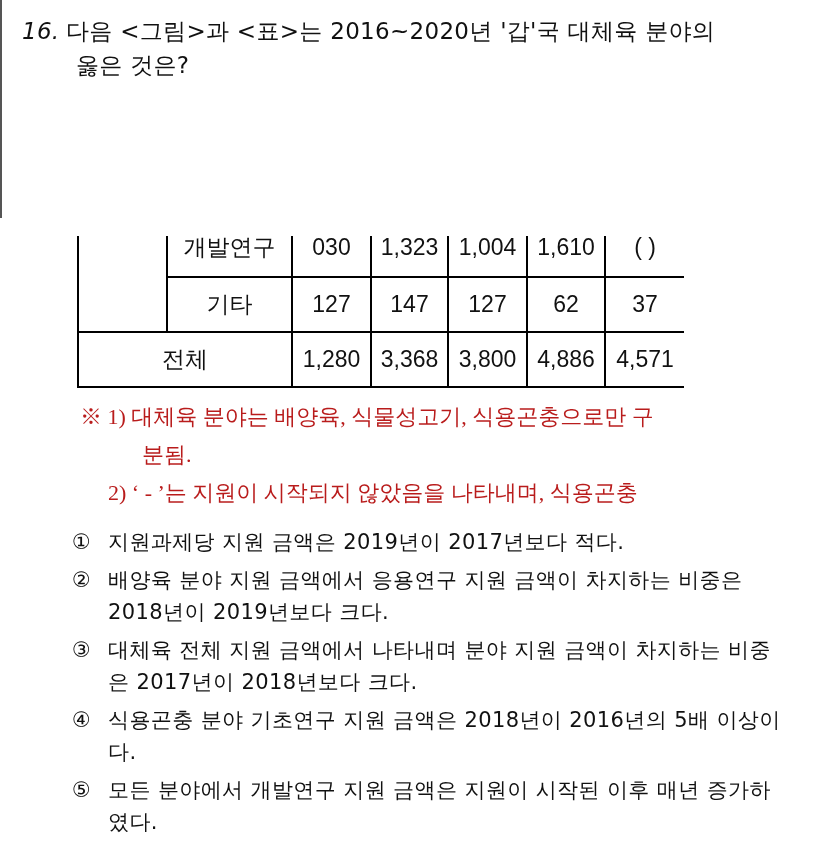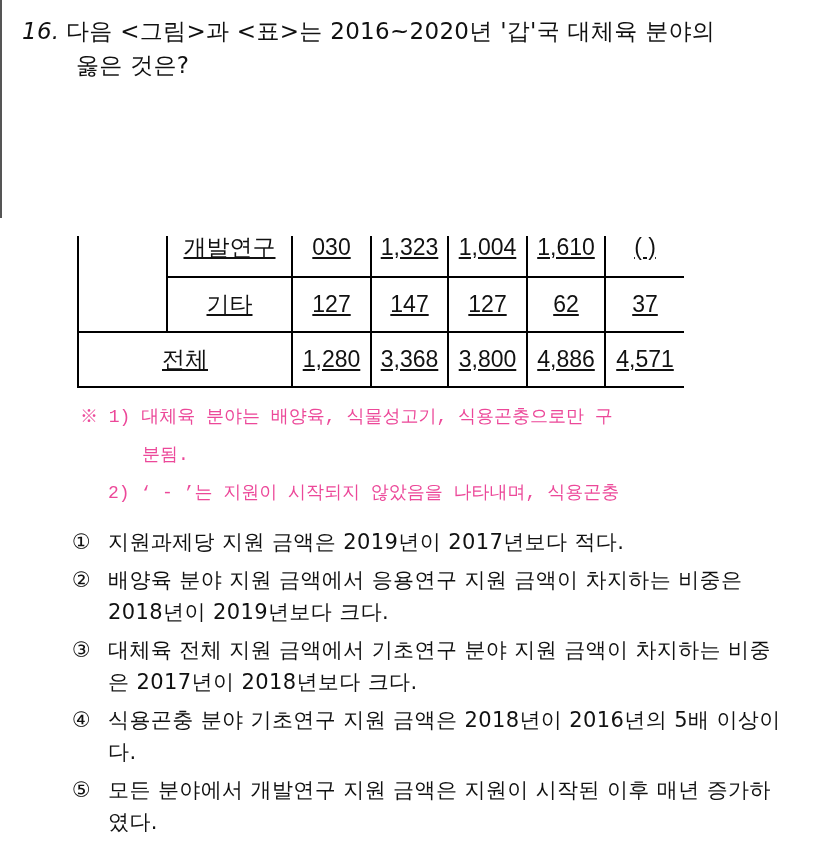--- a/index.html
+++ b/index.html
@@ -20,33 +20,33 @@
   .question .indent { padding-left: 54px; }
 
   
   .table-wrap {
     position: absolute; left: 77px; top: 236px; width: 607px; height: 153px;
     overflow: hidden;
     font-family: "Liberation Sans", "DejaVu Sans", sans-serif;
   }
   table.data {
     border-collapse: collapse; position: absolute; left: 0; top: -20px;
-    width: 607px; table-layout: fixed; text-decoration: underline;
+    width: 607px; table-layout: fixed;
   }
   table.data td {
     border: 2px solid #000; text-align: center; font-size: 23px; height: 53px;
     padding: 0; color: #111;
   }
   table.data td.blank-left { border-top: none; }
   table.data tr.first td { height: 58px; vertical-align: middle; }
 
   .notes {
     position: absolute; left: 80px; top: 398px; width: 620px;
-    font-family: Liberation Mono, monospace;
-    font-size: 18px; line-height: 38px; color: #ec4899;
+    font-family: Liberation Serif, serif;
+    font-size: 22px; line-height: 38px; color: #b91c1c;
   }
   .notes .n2 { padding-left: 28px; }
   .notes .cont { padding-left: 62px; }
 
   .choices {
     position: absolute; left: 72px; top: 526px; width: 720px;
     font-size: 21px; line-height: 32px; letter-spacing: 0.4px;
   }
   .choice { margin-bottom: 6px; display: flex; }
   .choice .mark { width: 36px; flex: none; font-size: 21px; }
@@ -115,21 +115,21 @@
   <div class="choice">
     <span class="mark">①</span>
     <span class="txt">지원과제당 지원 금액은 2019년이 2017년보다 적다.</span>
   </div>
   <div class="choice">
     <span class="mark">②</span>
     <span class="txt">배양육 분야 지원 금액에서 응용연구 지원 금액이 차지하는 비중은 2018년이 2019년보다 크다.</span>
   </div>
   <div class="choice">
     <span class="mark">③</span>
-    <span class="txt">대체육 전체 지원 금액에서 기초연구 분야 지원 금액이 차지하는 비중은 2017년이 2018년보다 크다.</span>
+    <span class="txt">대체육 전체 지원 금액에서 나타내며 분야 지원 금액이 차지하는 비중은 2017년이 2018년보다 크다.</span>
   </div>
   <div class="choice">
     <span class="mark">④</span>
     <span class="txt">식용곤충 분야 기초연구 지원 금액은 2018년이 2016년의 5배 이상이다.</span>
   </div>
   <div class="choice">
     <span class="mark">⑤</span>
     <span class="txt">모든 분야에서 개발연구 지원 금액은 지원이 시작된 이후 매년 증가하였다.</span>
   </div>
 </div>

